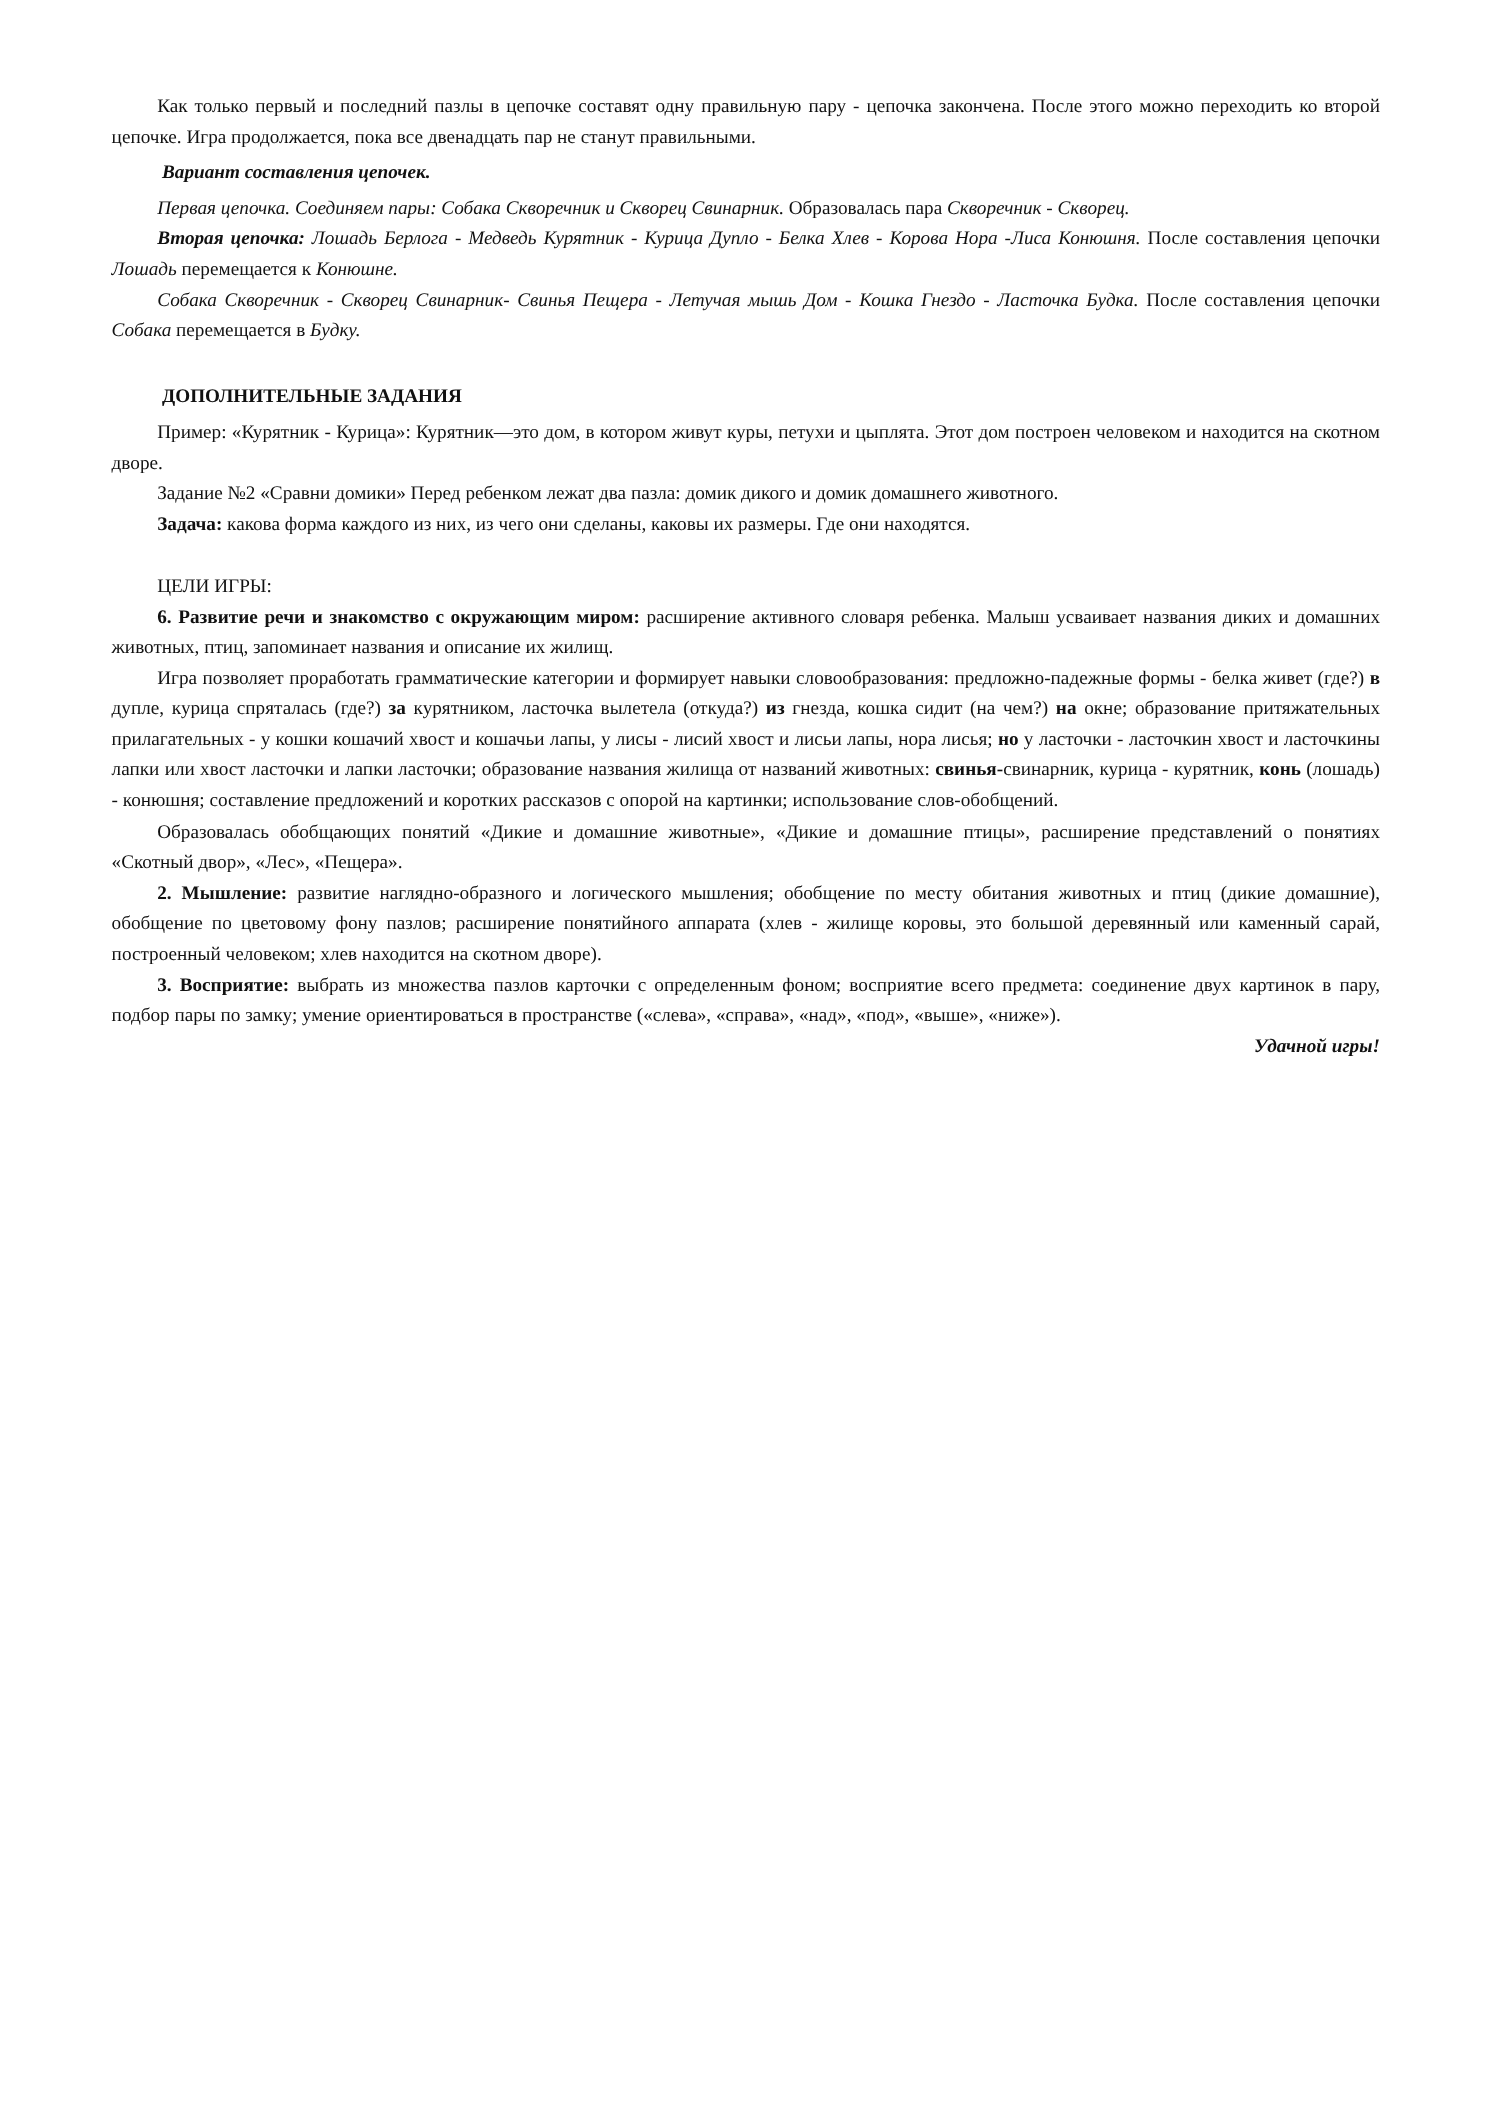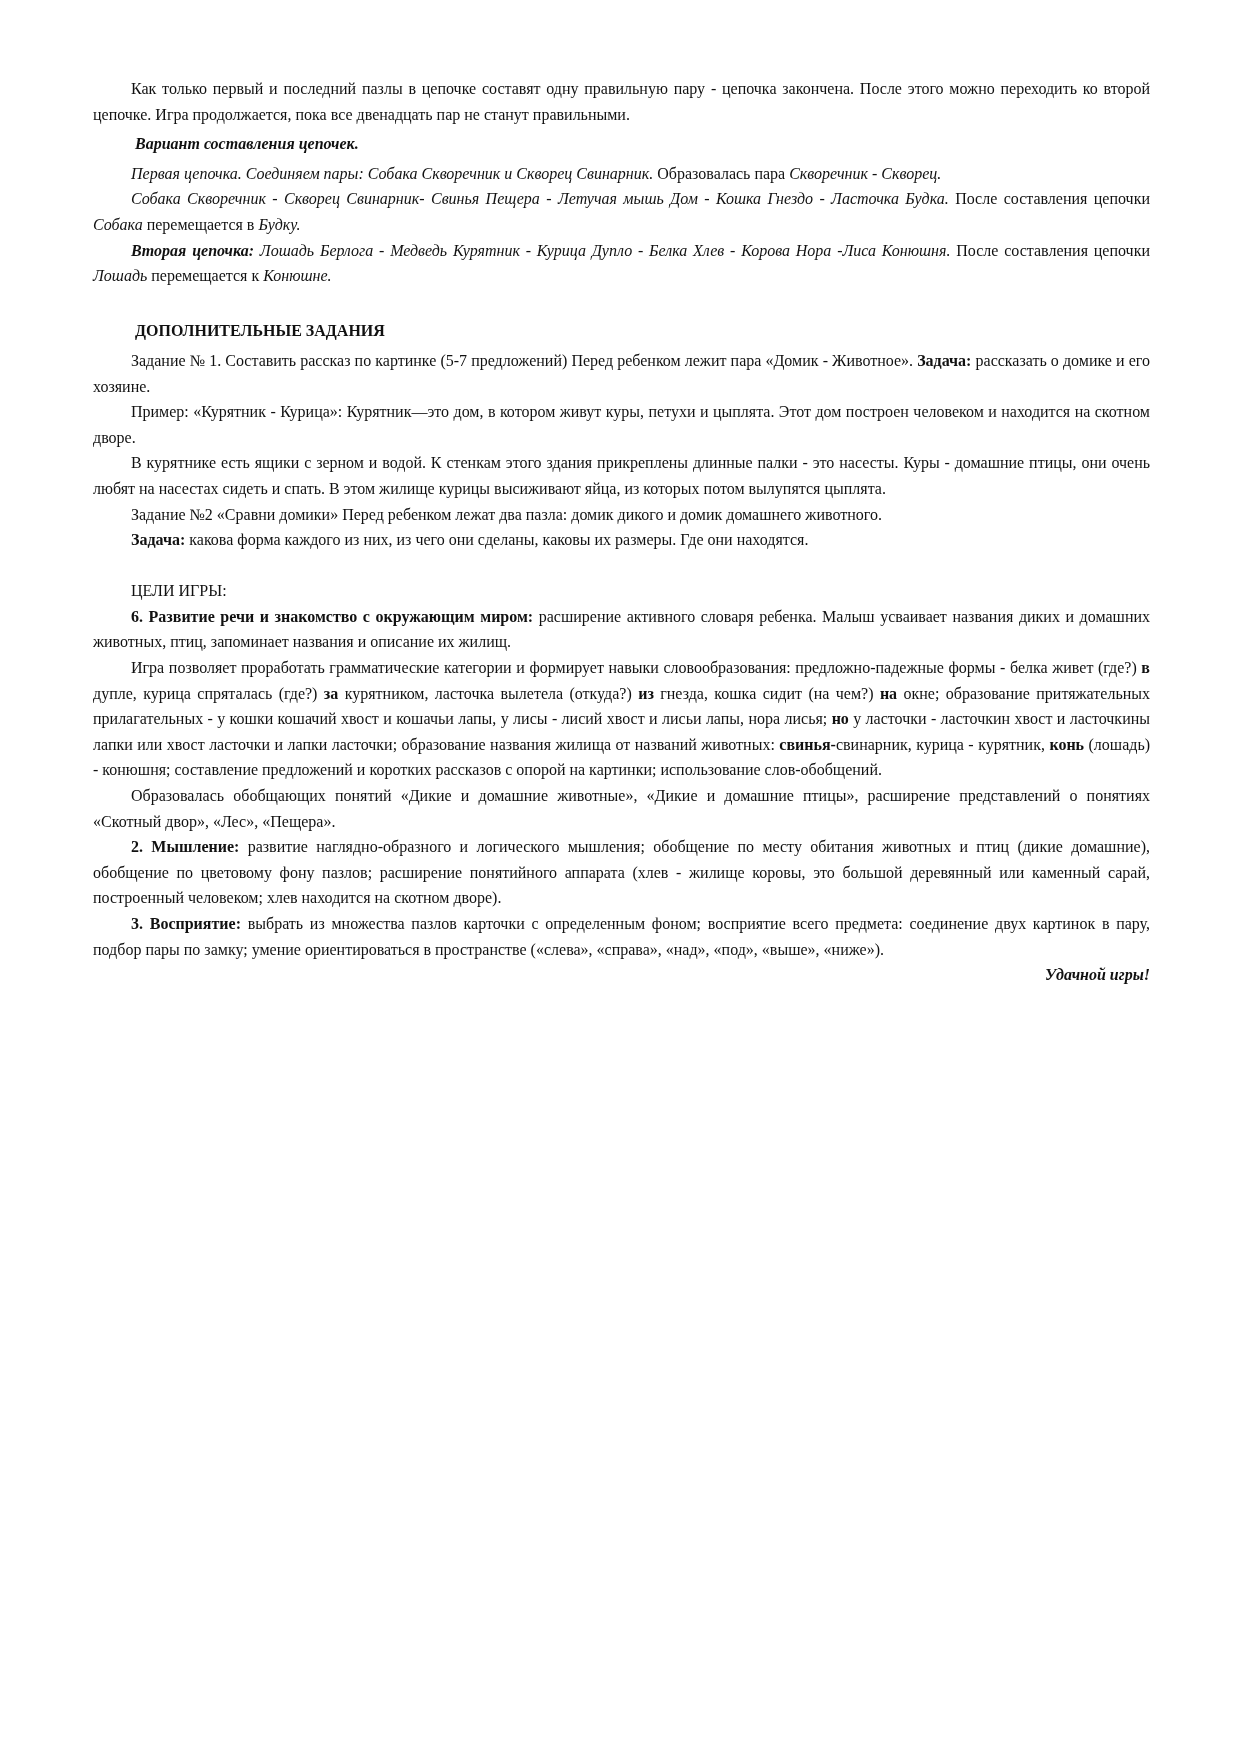--- a/index.html
+++ b/index.html
@@ -21,33 +21,31 @@
 <body>
 
 <div class="page">
 
   <p class="p">Как только первый и последний пазлы в цепочке составят одну правильную пару - цепочка закончена. После этого можно переходить ко второй цепочке. Игра продолжается, пока все двенадцать пар не станут правильными.</p>
 
   <p class="heading i">Вариант составления цепочек.</p>
 
   <p class="p"><span class="i">Первая цепочка. Соединяем пары: Собака Скворечник и Скворец Свинарник.</span><span> Образовалась пара </span><span class="i">Скворечник - Скворец.</span></p>
 
+  <p class="p"><span class="b i">Вторая цепочка:</span><span class="i"> Лошадь Берлога - Медведь Курятник - Курица Дупло - Белка Хлев - Корова Нора -Лиса Конюшня.</span><span> После составления цепочки </span><span class="i">Лошадь</span><span> перемещается к </span><span class="i">Конюшне.</span></p>
+
   <p class="p"><span class="i">Собака Скворечник - Скворец Свинарник- Свинья Пещера - Летучая мышь Дом - Кошка Гнездо - Ласточка Будка.</span><span> После составления цепочки </span><span class="i">Собака</span><span> перемещается в </span><span class="i">Будку.</span></p>
-
-  <p class="p"><span class="b i">Вторая цепочка:</span><span class="i"> Лошадь Берлога - Медведь Курятник - Курица Дупло - Белка Хлев - Корова Нора -Лиса Конюшня.</span><span> После составления цепочки </span><span class="i">Лошадь</span><span> перемещается к </span><span class="i">Конюшне.</span></p>
 
   <div class="gap"></div>
 
   <p class="heading">ДОПОЛНИТЕЛЬНЫЕ ЗАДАНИЯ</p>
 
-  <p class="p"><span>Задание № 1. Составить рассказ по картинке (5-7 предложений) Перед ребенком лежит пара «Домик - Животное». </span><span class="b">Задача:</span><span> рассказать о домике и его хозяине.</span></p>
 
   <p class="p">Пример: «Курятник - Курица»: Курятник—это дом, в котором живут куры, петухи и цыплята. Этот дом построен человеком и находится на скотном дворе.</p>
 
-  <p class="p">В курятнике есть ящики с зерном и водой. К стенкам этого здания прикреплены длинные палки - это насесты. Куры - домашние птицы, они очень любят на насестах сидеть и спать. В этом жилище курицы высиживают яйца, из которых потом вылупятся цыплята.</p>
 
   <p class="p">Задание №2 «Сравни домики» Перед ребенком лежат два пазла: домик дикого и домик домашнего животного.</p>
 
   <p class="p"><span class="b">Задача:</span><span> какова форма каждого из них, из чего они сделаны, каковы их размеры. Где они находятся.</span></p>
 
 
   <div class="gap"></div>
 
   <p class="plainhead">ЦЕЛИ ИГРЫ:</p>
 

